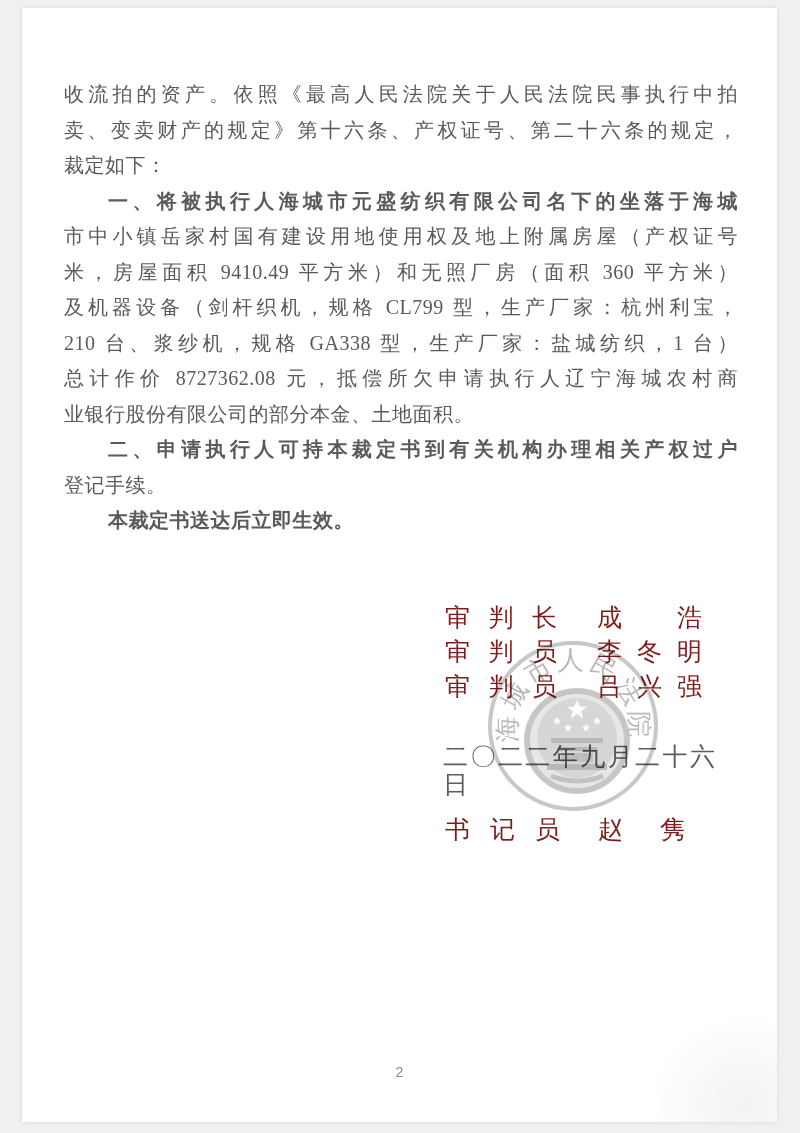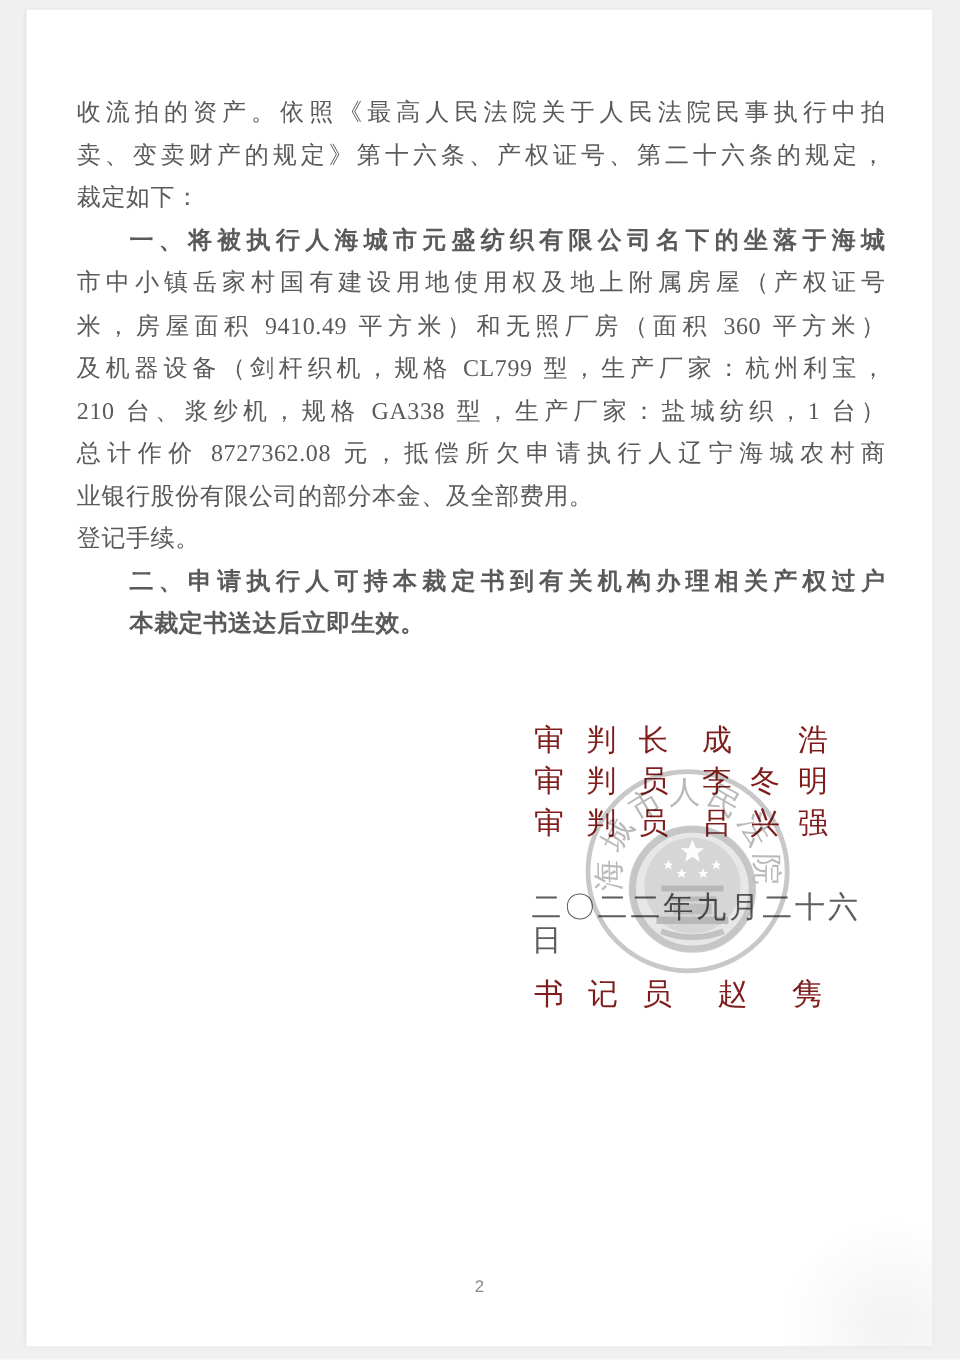--- a/index.html
+++ b/index.html
@@ -34,21 +34,21 @@
     position:absolute;left:423px;
     display:flex;
     font-size:25px;line-height:30px;
     color:#7f1d1d;
   }
   .sig-role{
     display:inline-block;width:112px;
     text-align:justify;text-align-last:justify;text-justify:inter-character;
   }
   .sig-name{
-    display:inline-block;width:105px;margin-left:28px;
+    display:inline-block;width:105px;margin-left:40px;
     text-align:justify;text-align-last:justify;text-justify:inter-character;
   }
   .clerk-row .sig-role{width:115px;}
   .clerk-row .sig-name{width:87px;margin-left:38px;}
   .date-line{
     position:absolute;left:421px;top:735px;width:272px;
     font-size:25px;line-height:28px;color:#5d5d5d;
     text-align:justify;text-align-last:justify;text-justify:inter-character;
   }
   .seal{
@@ -77,23 +77,23 @@
   <div class="body-text">
     <div class="line fill">收流拍的资产。依照《最高人民法院关于人民法院民事执行中拍</div>
     <div class="line fill">卖、变卖财产的规定》第十六条、产权证号、第二十六条的规定，</div>
     <div class="line">裁定如下：</div>
     <div class="line fill indent">一、将被执行人海城市元盛纺织有限公司名下的坐落于海城</div>
     <div class="line fill">市中小镇岳家村国有建设用地使用权及地上附属房屋（产权证号</div>
     <div class="line fill">米，房屋面积 9410.49 平方米）和无照厂房（面积 360 平方米）</div>
     <div class="line fill">及机器设备（剑杆织机，规格 CL799 型，生产厂家：杭州利宝，</div>
     <div class="line fill">210 台、浆纱机，规格 GA338 型，生产厂家：盐城纺织，1 台）</div>
     <div class="line fill">总计作价 8727362.08 元，抵偿所欠申请执行人辽宁海城农村商</div>
-    <div class="line">业银行股份有限公司的部分本金、及全部费用。</div>
+    <div class="line">业银行股份有限公司的部分本金、土地面积。</div>
+    <div class="line fill indent">二、申请执行人可持本裁定书到有关机构办理相关产权过户</div>
     <div class="line">登记手续。</div>
-    <div class="line fill indent">二、申请执行人可持本裁定书到有关机构办理相关产权过户</div>
     <div class="line indent">本裁定书送达后立即生效。</div>
   </div>
 
   <div class="sig-row" style="top:595px">
     <span class="sig-role">审判长</span>
     <span class="sig-name">成浩</span>
   </div>
   <div class="sig-row" style="top:629px">
     <span class="sig-role">审判员</span>
     <span class="sig-name">李冬明</span>

